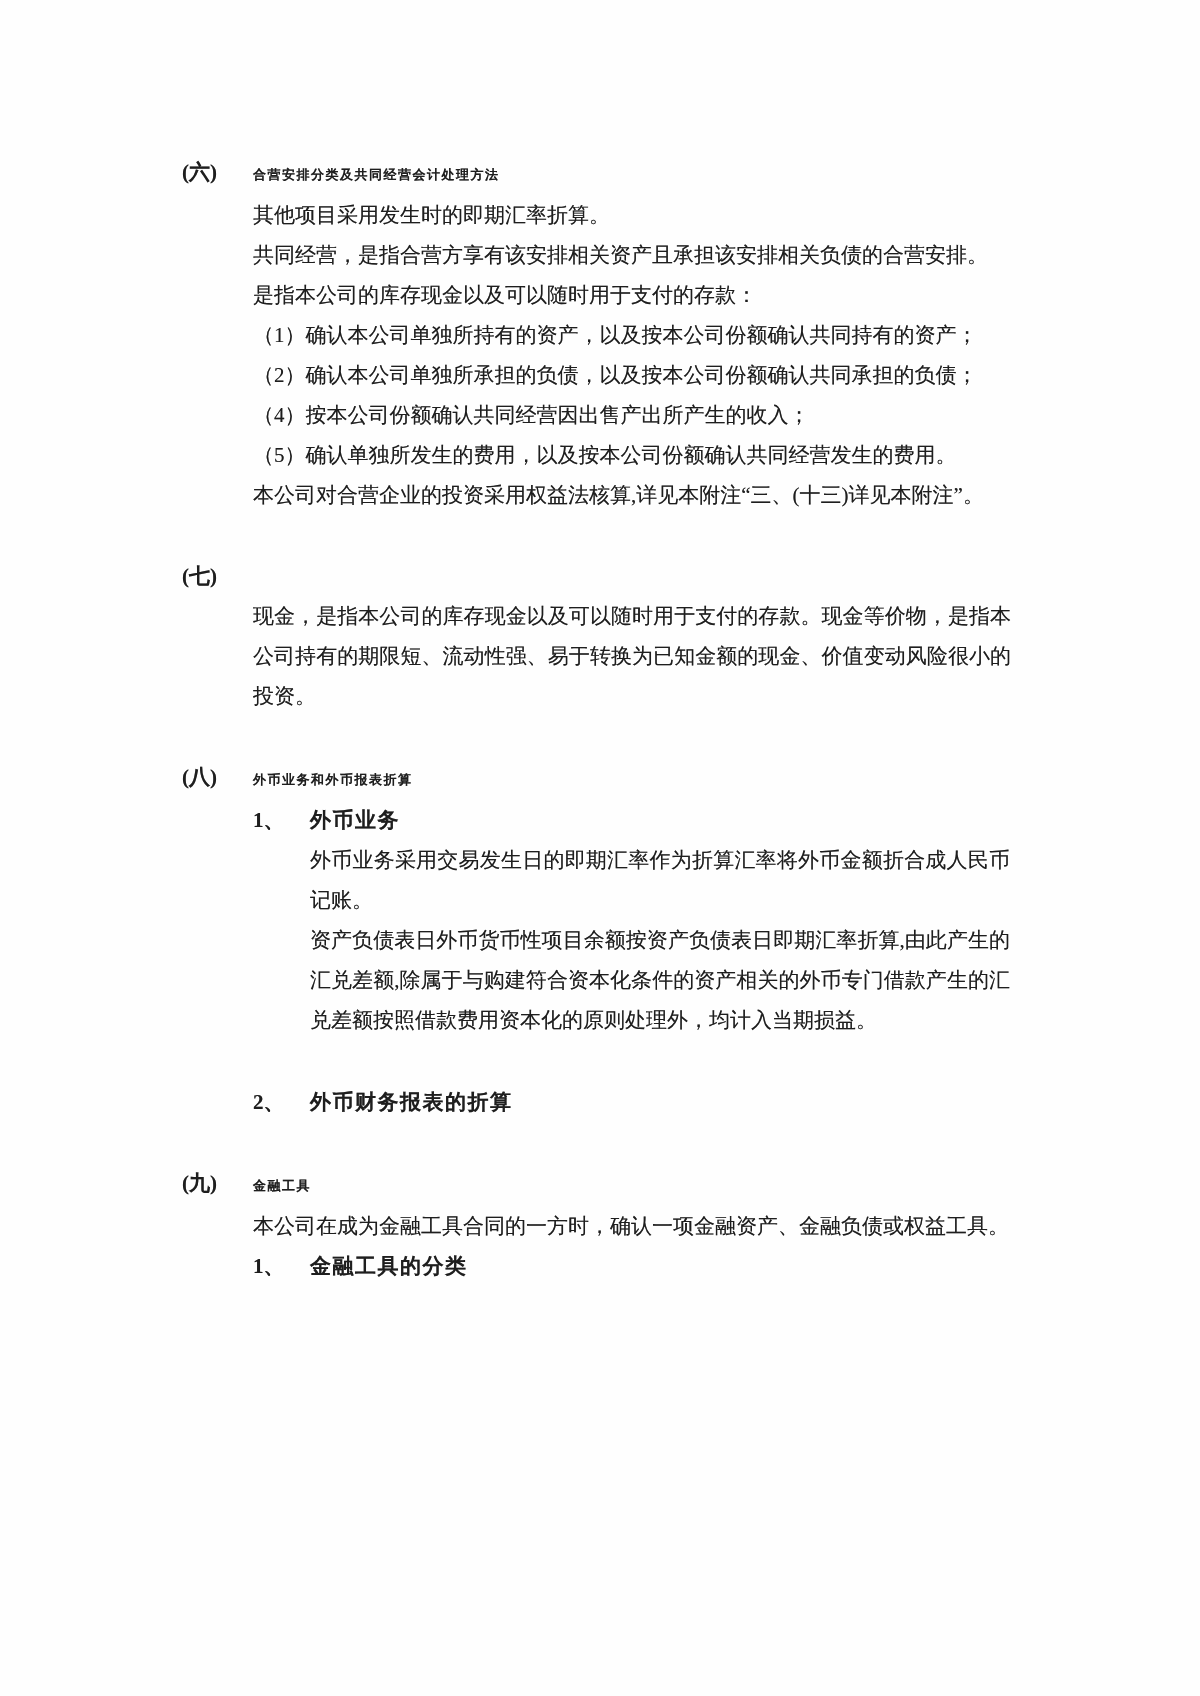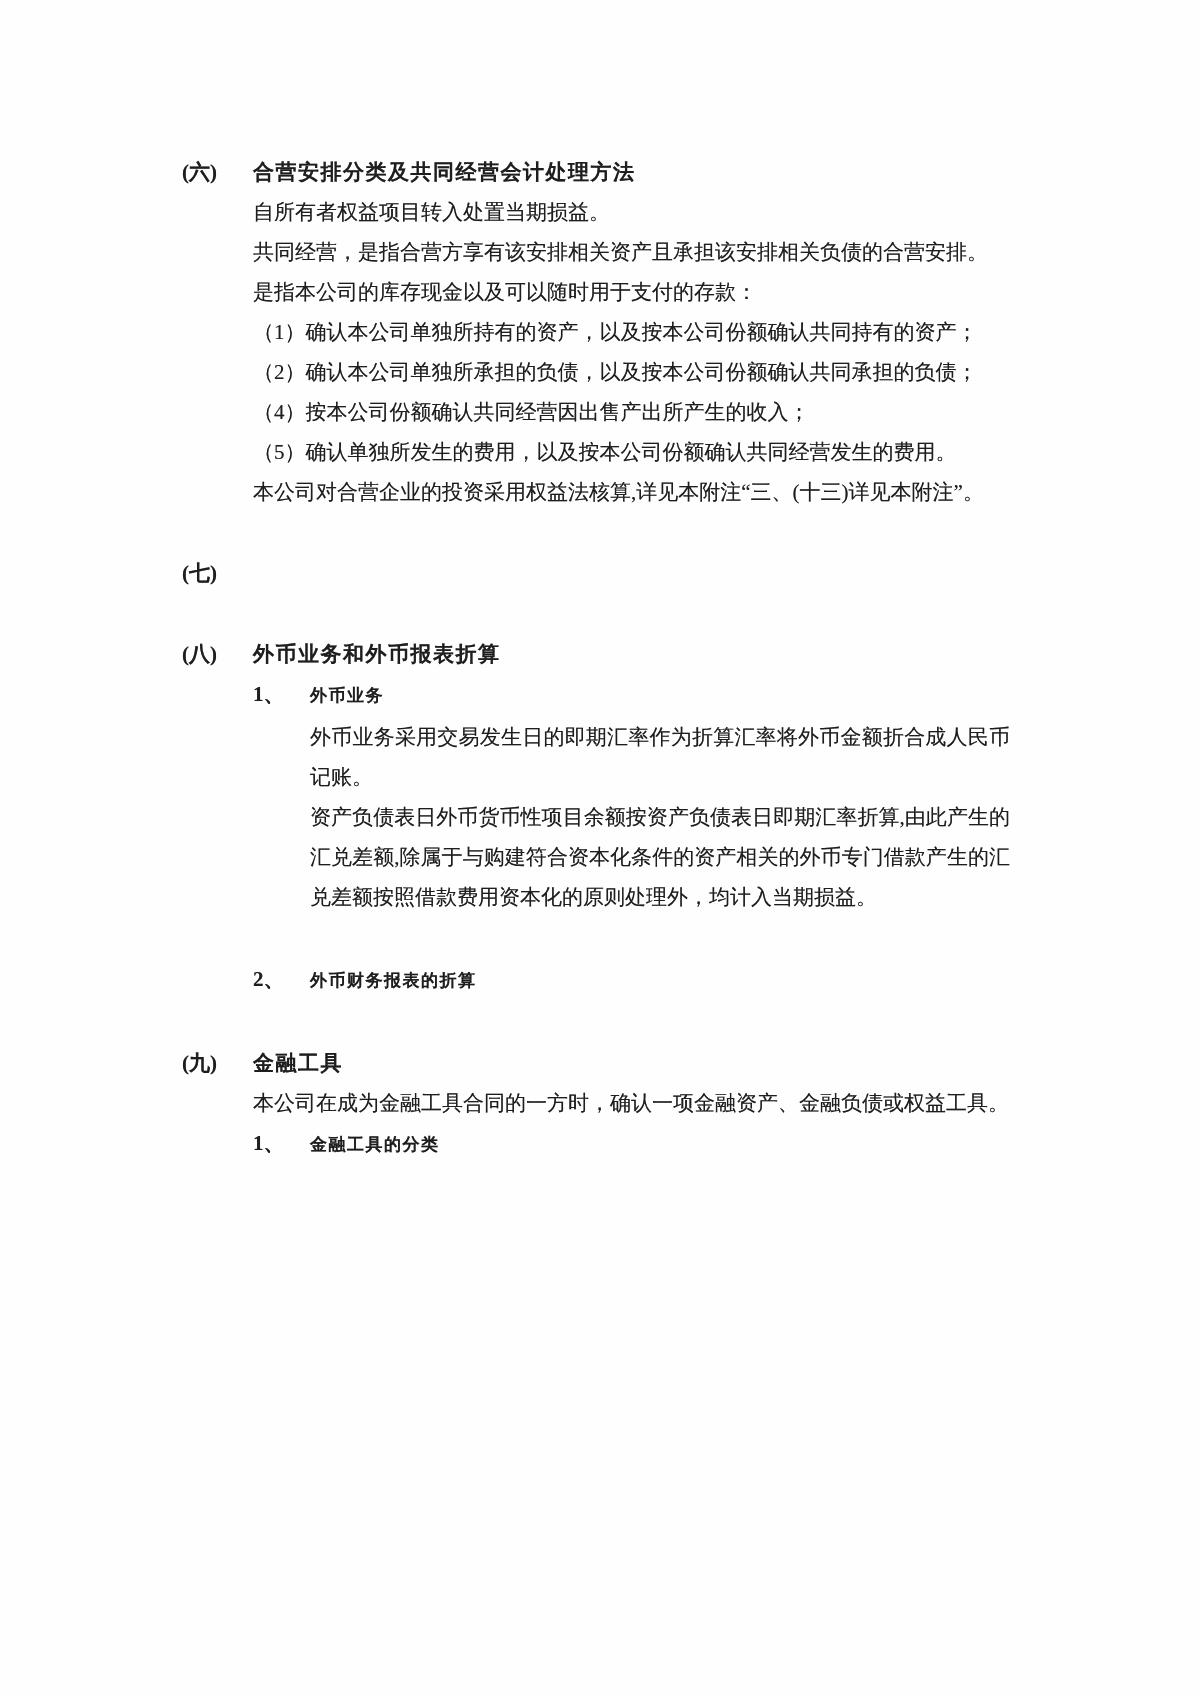--- a/index.html
+++ b/index.html
@@ -27,69 +27,72 @@
   .sec + .sec { margin-top: 41px; }
   .sec-head { display: flex; align-items: baseline; }
   .sec-label {
     flex: 0 0 71px;
     font-weight: 700;
   }
   .sec-title {
     font-weight: 700;
     font-family: "Liberation Sans", "DejaVu Sans", sans-serif;
     letter-spacing: 1.5px;
-    font-size: 21px;
+    font-size: 13px;
   }
   .sec-body { margin-left: 71px; }
   .para {
     margin: 0;
     width: 758px;
     text-align: justify;
     line-break: strict;
   }
   .subsec + .subsec { margin-top: 42px; }
   .sub-head { display: flex; align-items: baseline; }
   .sub-num {
     flex: 0 0 57px;
     font-weight: 700;
   }
   .sub-title {
     font-weight: 700;
-    font-family: Liberation Mono, monospace;
+    font-family: Liberation Serif, serif;
     letter-spacing: 1.5px;
-    font-size: 17px;
+    font-size: 21px;
   }
   .sub-body { margin-left: 57px; }
   .sub-body .para { width: 700px; }
 </style>
 </head>
 <body>
 
 <div class="page">
 
   <section class="sec">
     <div class="sec-head">
       <span class="sec-label">(六)</span>
       <span class="sec-title">合营安排分类及共同经营会计处理方法</span>
     </div>
     <div class="sec-body">
-      <p class="para">自所有者权益项目转入处置当期损益。</p>
+      <p class="para">其他项目采用发生时的即期汇率折算。</p>
       <p class="para">共同经营，是指合营方享有该安排相关资产且承担该安排相关负债的合营安排。</p>
       <p class="para">是指本公司的库存现金以及可以随时用于支付的存款：</p>
       <p class="para">（1）确认本公司单独所持有的资产，以及按本公司份额确认共同持有的资产；</p>
       <p class="para">（2）确认本公司单独所承担的负债，以及按本公司份额确认共同承担的负债；</p>
       <p class="para">（4）按本公司份额确认共同经营因出售产出所产生的收入；</p>
       <p class="para">（5）确认单独所发生的费用，以及按本公司份额确认共同经营发生的费用。</p>
       <p class="para">本公司对合营企业的投资采用权益法核算,详见本附注“三、(十三)详见本附注”。</p>
     </div>
   </section>
 
   <section class="sec">
     <div class="sec-head">
       <span class="sec-label">(七)</span>
+    </div>
+    <div class="sec-body">
+      <p class="para">现金，是指本公司的库存现金以及可以随时用于支付的存款。现金等价物，是指本公司持有的期限短、流动性强、易于转换为已知金额的现金、价值变动风险很小的投资。</p>
     </div>
   </section>
 
   <section class="sec">
     <div class="sec-head">
       <span class="sec-label">(八)</span>
       <span class="sec-title">外币业务和外币报表折算</span>
     </div>
     <div class="sec-body">
 

